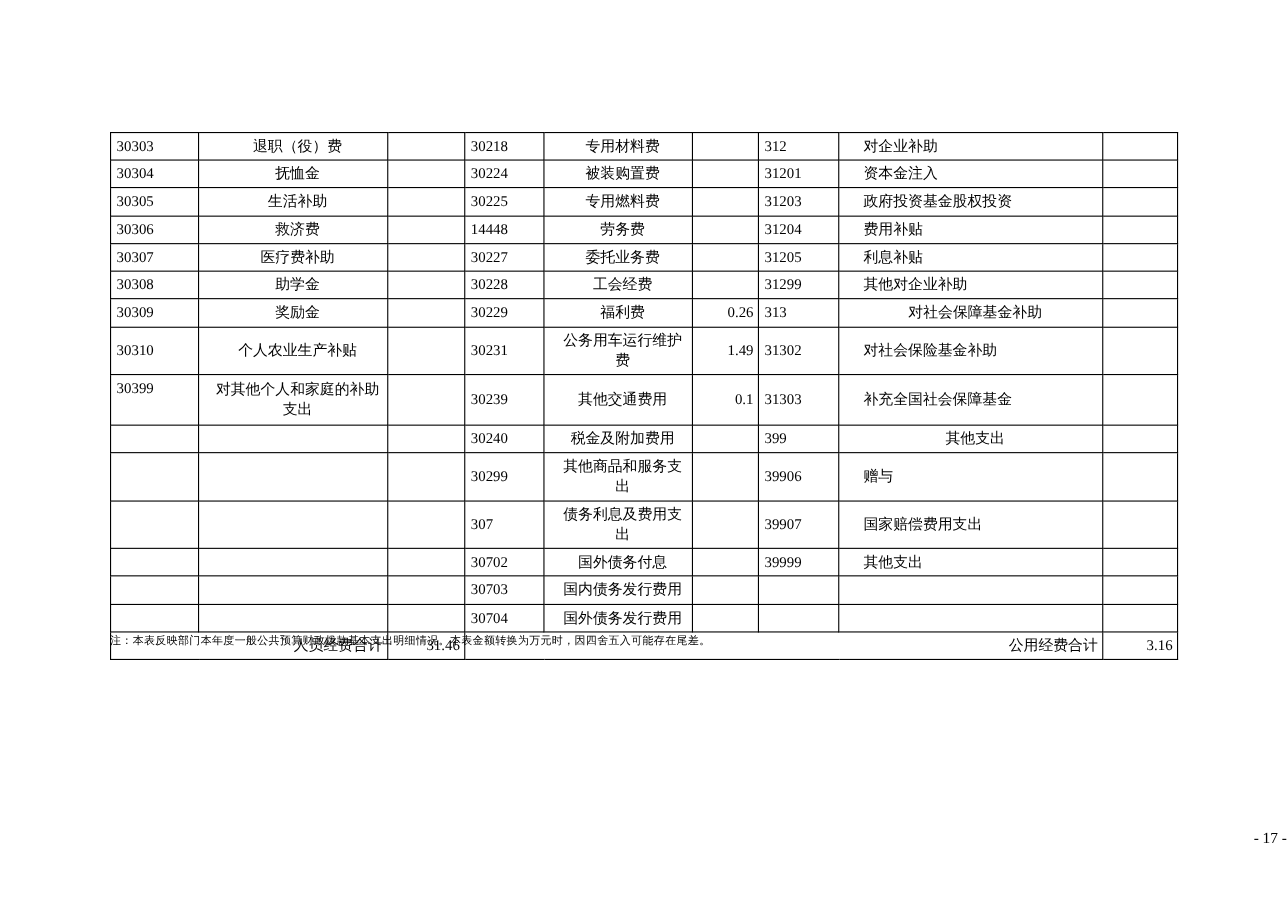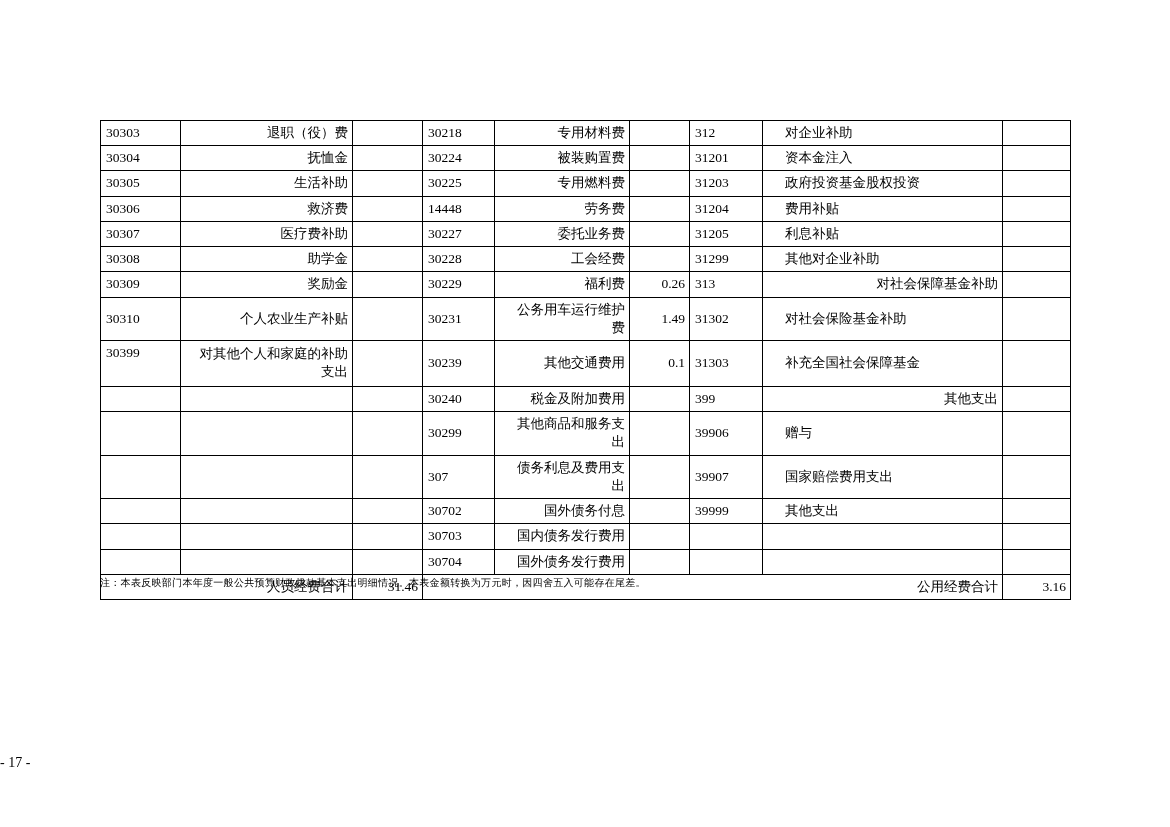--- a/index.html
+++ b/index.html
@@ -53,21 +53,21 @@
   col.c7 { width: 73px; }
   col.c8 { width: 240px; }
   col.c9 { width: 68px; }
 
   .code {
     padding-left: 5px !important;
     text-align: left;
   }
   .name {
     padding-left: 12px !important;
-    text-align: right;
+    text-align: center;
   }
   .name-ind {
     padding-left: 22px !important;
     text-align: left;
   }
   .num {
     text-align: right;
     padding-left: 4px !important;
   }
   .blank {
@@ -88,21 +88,21 @@
     font-size: 10px;
     font-family: "Liberation Serif", "DejaVu Serif", serif;
     line-height: 1.6;
     letter-spacing: 0.3px;
   }
   .footer-page {
     position: absolute;
     left: 0;
     top: 755px;
     width: 1170px;
-    text-align: left;
+    text-align: right;
     font-size: 14px;
     font-family: "Liberation Serif", "DejaVu Serif", serif;
   }
 </style>
 </head>
 <body>
 
 <div class="page">
 
   <div class="table-wrap">

